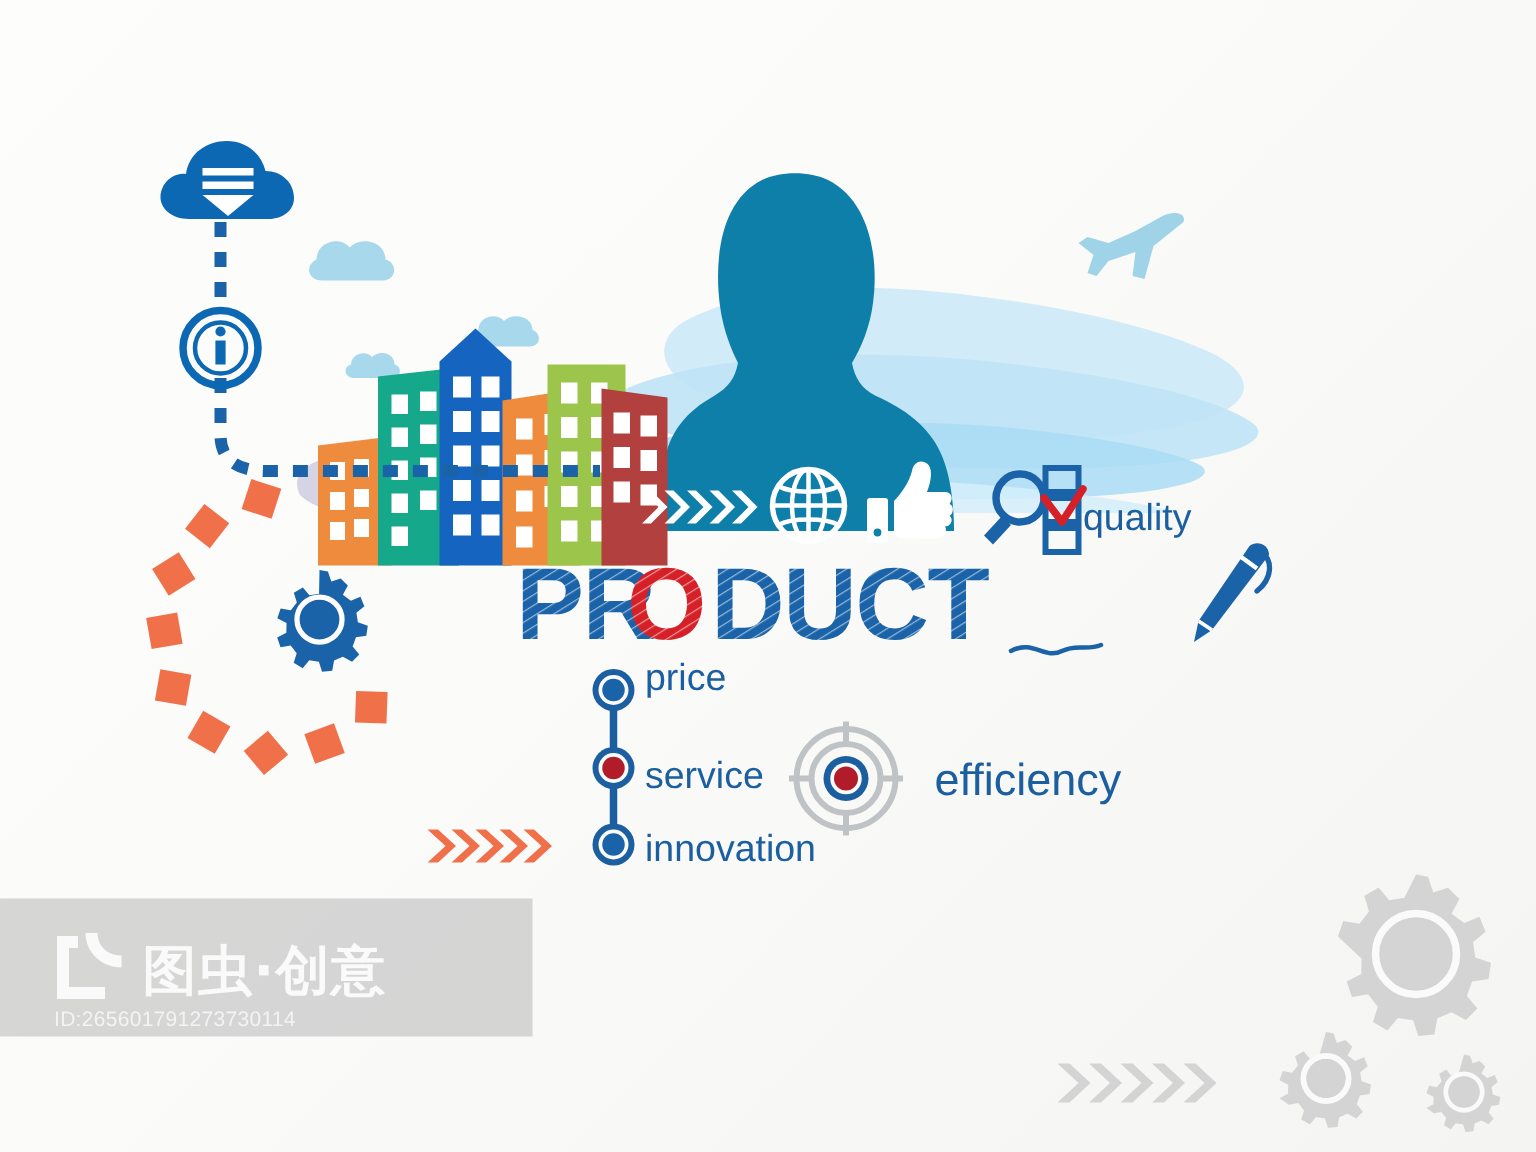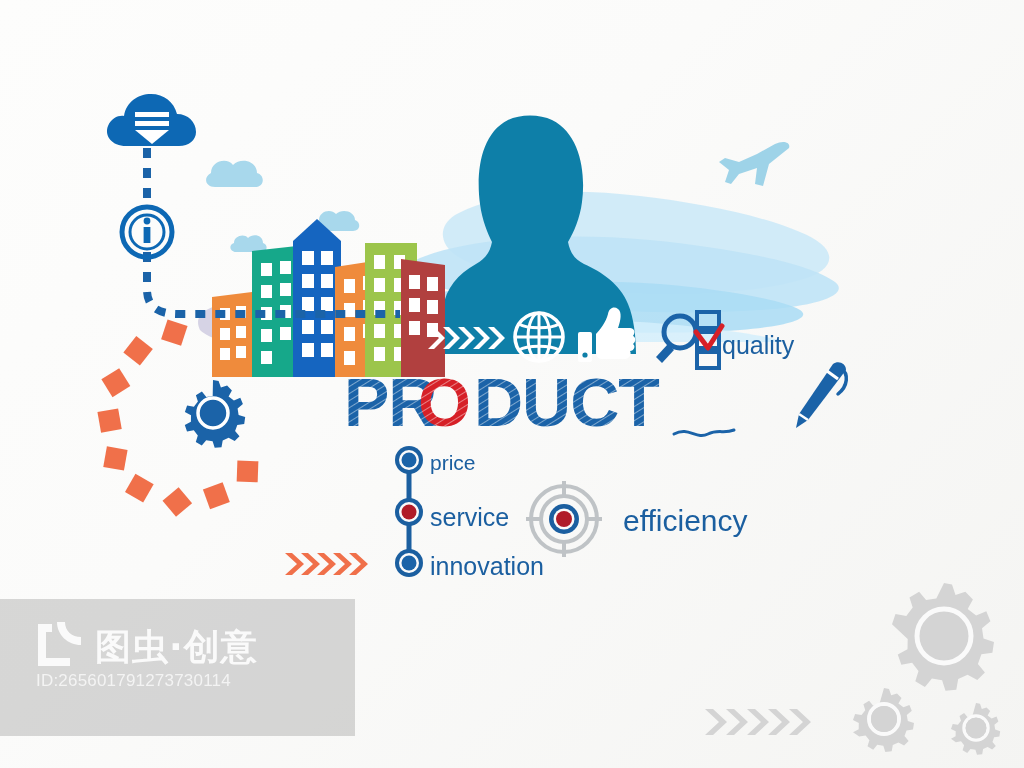--- a/index.html
+++ b/index.html
@@ -23,48 +23,48 @@
 
   
   .label-text {
     position: absolute;
     color: #1b5fa0;
     font-family: "Liberation Sans", sans-serif;
     white-space: nowrap;
     line-height: 1;
   }
   #quality-label { left: 722px; top: 333px; font-size: 25px; }
-  #price-label { left: 430px; top: 452px; font-size: 21px; }
+  #price-label { left: 430px; top: 440px; font-size: 25px; }
   #service-label { left: 430px; top: 505px; font-size: 25px; }
   #innovation-label { left: 430px; top: 554px; font-size: 25px; text-align: right; }
   #efficiency-label { left: 623px; top: 506px; font-size: 30px; }
 
   
   #watermark {
     position: absolute;
     left: 0;
     top: 599px;
     width: 355px;
-    height: 137px;
+    height: 92px;
     background: rgba(130,130,130,0.30);
   }
   #watermark-logo { position: absolute; left: 38px; top: 23px; }
   #watermark-cn {
     position: absolute;
     left: 95px; top: 24px;
     font-size: 36px;
     font-weight: bold;
     color: rgba(255,255,255,0.88);
     letter-spacing: 1px;
     font-family: "DejaVu Sans", sans-serif;
   }
   #watermark-id {
     position: absolute;
     left: 36px; top: 72px;
-    font-size: 17px;
+    font-size: 14px;
     color: rgba(255,255,255,0.72);
     font-family: "Liberation Sans", sans-serif;
     letter-spacing: 0.2px;
     text-align: center;
   }
 
   
   #product-word {
     position: absolute;
     left: 344px;

